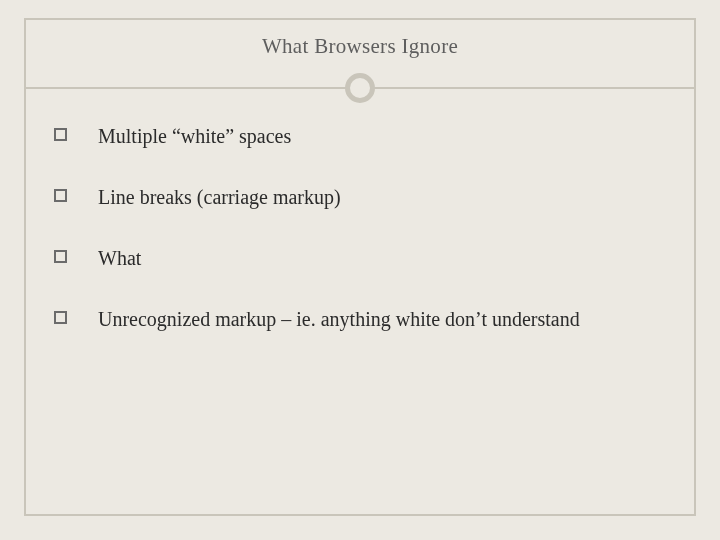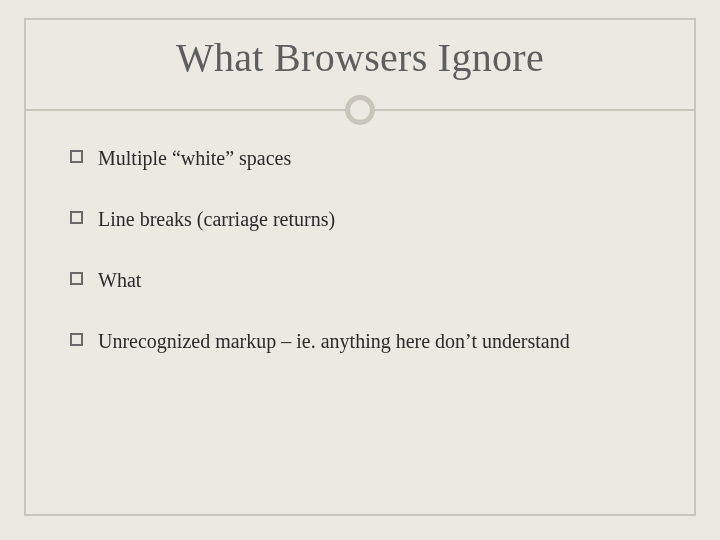--- a/index.html
+++ b/index.html
@@ -22,21 +22,21 @@
     position: relative;
     width: 100%;
     height: 100%;
     border: 2px solid #c9c5ba;
     box-sizing: border-box;
     padding: 14px 28px 20px 28px;
     background: #ece9e2;
   }
   .title {
     text-align: center;
-    font-size: 40px;
+    font-size: 21px;
     font-weight: 400;
     color: #5e5e5e;
     margin: 0 0 10px 0;
     letter-spacing: 0.3px;
   }
   .rule-wrap {
     position: relative;
     height: 40px;
     margin-bottom: 14px;
   }
@@ -61,22 +61,22 @@
   }
   ul.bullets {
     list-style: none;
     padding: 0;
     margin: 0;
   }
   ul.bullets li {
     font-size: 20px;
     line-height: 1.35;
     color: #2b2b2b;
-    margin: 0 0 34px 16px;
-    padding-left: 28px;
+    margin: 0 0 34px 0;
+    padding-left: 44px;
     position: relative;
   }
   ul.bullets li .box {
     position: absolute;
     left: 0;
     top: 5px;
     width: 13px;
     height: 13px;
     border: 2px solid #6b6b6b;
     box-sizing: border-box;
@@ -95,25 +95,25 @@
       <div class="rule-circle"></div>
     </div>
 
     <ul class="bullets">
       <li>
         <span class="box"></span>
         <span>Multiple “white” spaces</span>
       </li>
       <li>
         <span class="box"></span>
-        <span>Line breaks (carriage returns)</span>
+        <span>Line breaks (carriage markup)</span>
       </li>
       <li>
         <span class="box"></span>
         <span>What</span>
       </li>
       <li>
         <span class="box"></span>
-        <span>Unrecognized markup – ie. anything here don’t understand</span>
+        <span>Unrecognized markup – ie. anything white don’t understand</span>
       </li>
     </ul>
   </div>
 </div>
 
 </body></html>

